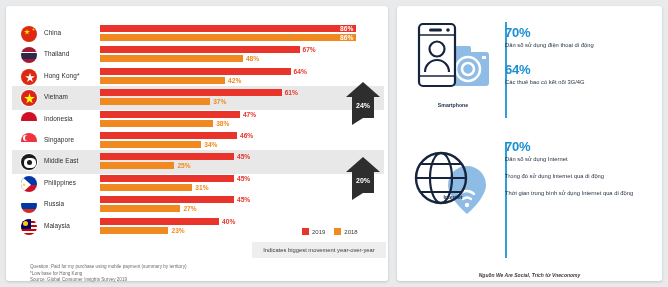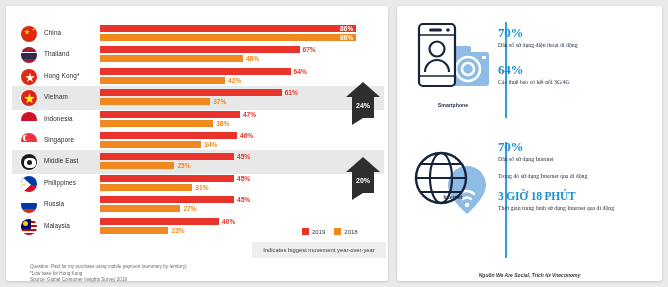--- a/index.html
+++ b/index.html
@@ -130,21 +130,21 @@
 
   .icon-wrap { position: absolute; left: 8px; top: 6px; width: 96px; }
   .icon-cap {
     position: absolute; left: 0; width: 96px; text-align: center;
     font-size: 5.2px; font-weight: bold; color: #1a2b4a;
   }
   .divider {
     position: absolute; width: 2px; background: #2f9fd9;
   }
 
-  .stat-list { position: absolute; left: 101px; font-family: Liberation Serif, serif; }
+  .stat-list { position: absolute; left: 108px; }
   .stat { margin-bottom: 9px; }
   .stat .num {
     font-size: 13px; font-weight: bold; color: #1a8fd1; line-height: 14px;
     letter-spacing: -.2px; white-space: nowrap;
   }
   .stat .num.sm { font-size: 11.5px; }
   .stat .desc {
     font-size: 5.8px; color: #1f2d3d; line-height: 8px; margin-top: 1px;
     white-space: nowrap;
   }
@@ -405,21 +405,20 @@
       <div class="divider" style="left:108px; top:4px; height:116px;"></div>
       <div class="stat-list" style="top:2px;">
         <div class="stat">
           <div class="num">70%</div>
           <div class="desc">Dân số sử dụng Internet</div>
         </div>
         <div class="stat">
           <div class="desc">Trong đó sử dụng Internet qua di động</div>
         </div>
         <div class="stat">
-          <div class="num sm">3 GIỜ 18 PHÚT</div>
           <div class="desc">Thời gian trung bình sử dụng Internet qua di động</div>
         </div>
       </div>
     </div>
 
     <div class="src">Nguồn We Are Social, Trích từ Vneconomy</div>
   </div>
 
 </div>
 

